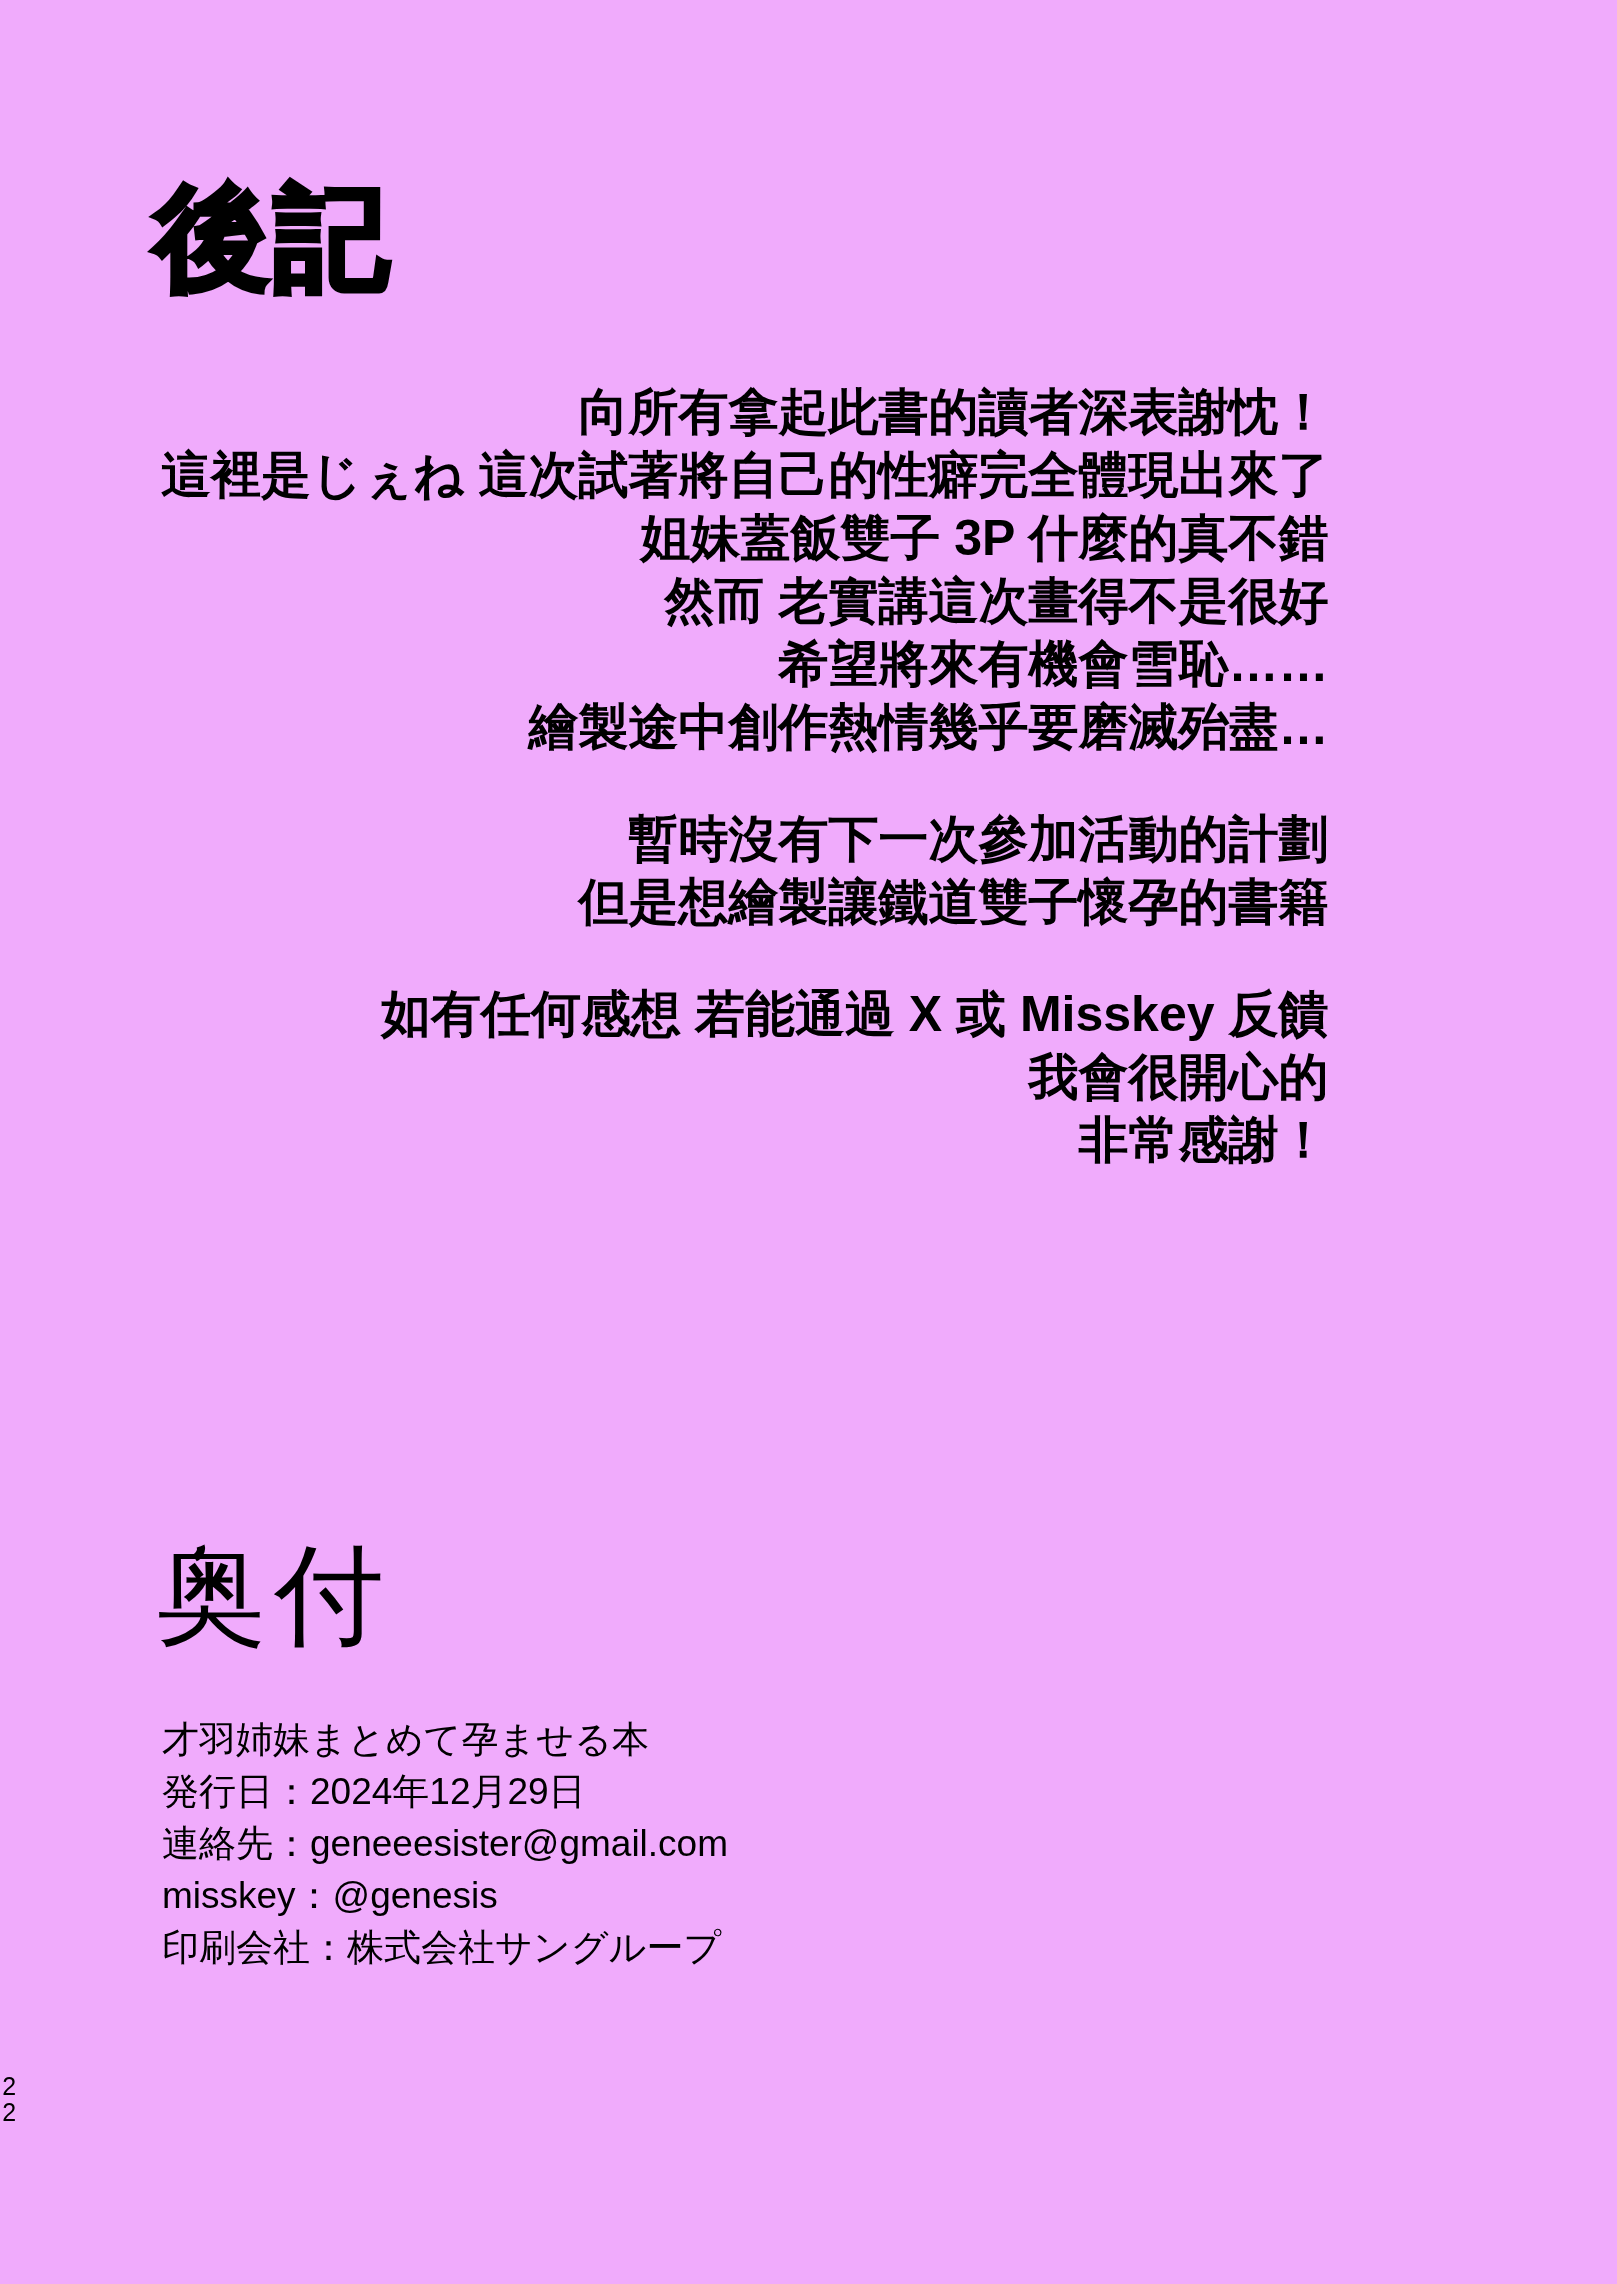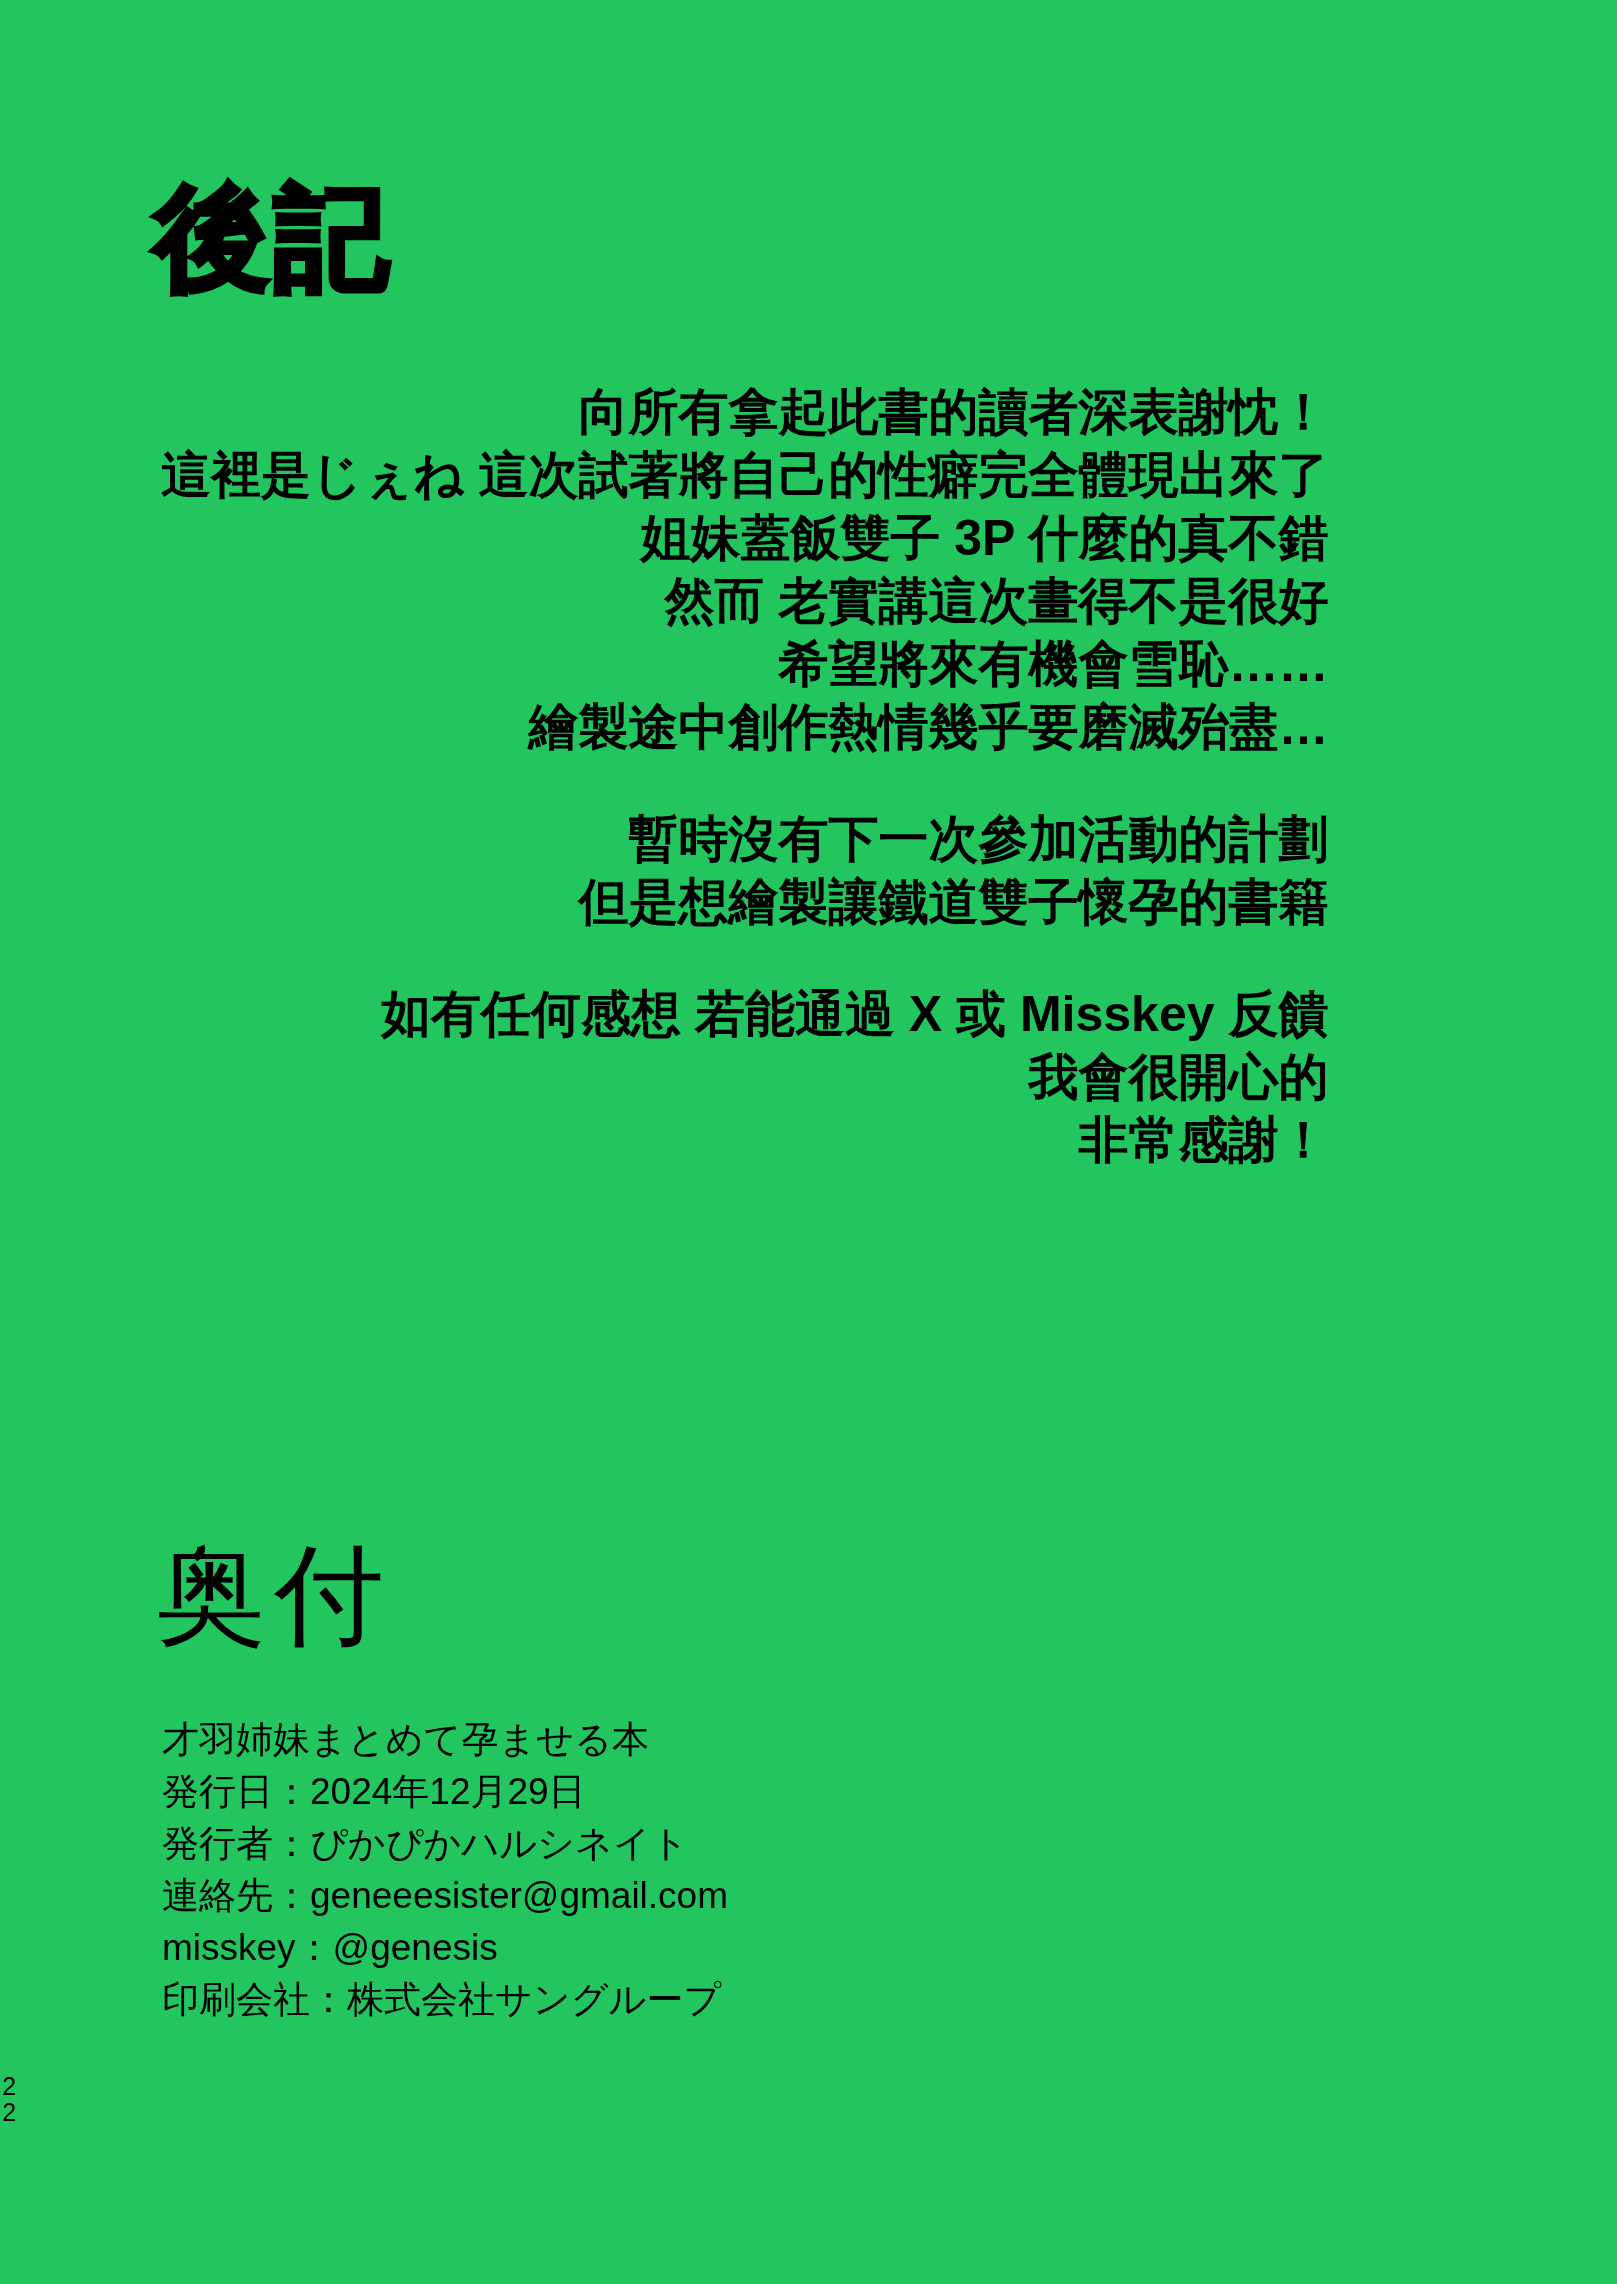--- a/index.html
+++ b/index.html
@@ -4,21 +4,21 @@
 <style>
   html, body {
     margin: 0;
     padding: 0;
     background: #ffffff;
   }
   .page {
     position: relative;
     width: 1617px;
     height: 2284px;
-    background: #22c55e;
+    background: #f0abfc;
     color: #000000;
     font-family: "Liberation Sans", "DejaVu Sans", sans-serif;
     overflow: hidden;
   }
   .afterword-title {
     position: absolute;
     left: 155px;
     top: 178px;
     margin: 0;
     font-size: 114px;
@@ -101,21 +101,20 @@
       <div class="line">我會很開心的</div>
       <div class="line">非常感謝！</div>
     </div>
   </div>
 
   <h2 class="colophon-title">奥付</h2>
 
   <div class="colophon-block">
     <div class="line">才羽姉妹まとめて孕ませる本</div>
     <div class="line">発行日：2024年12月29日</div>
-    <div class="line">発行者：ぴかぴかハルシネイト</div>
     <div class="line">連絡先：geneeesister@gmail.com</div>
     <div class="line">misskey：@genesis</div>
     <div class="line">印刷会社：株式会社サングループ</div>
   </div>
 
   <div class="page-number">22</div>
 
 </div>
 
 

